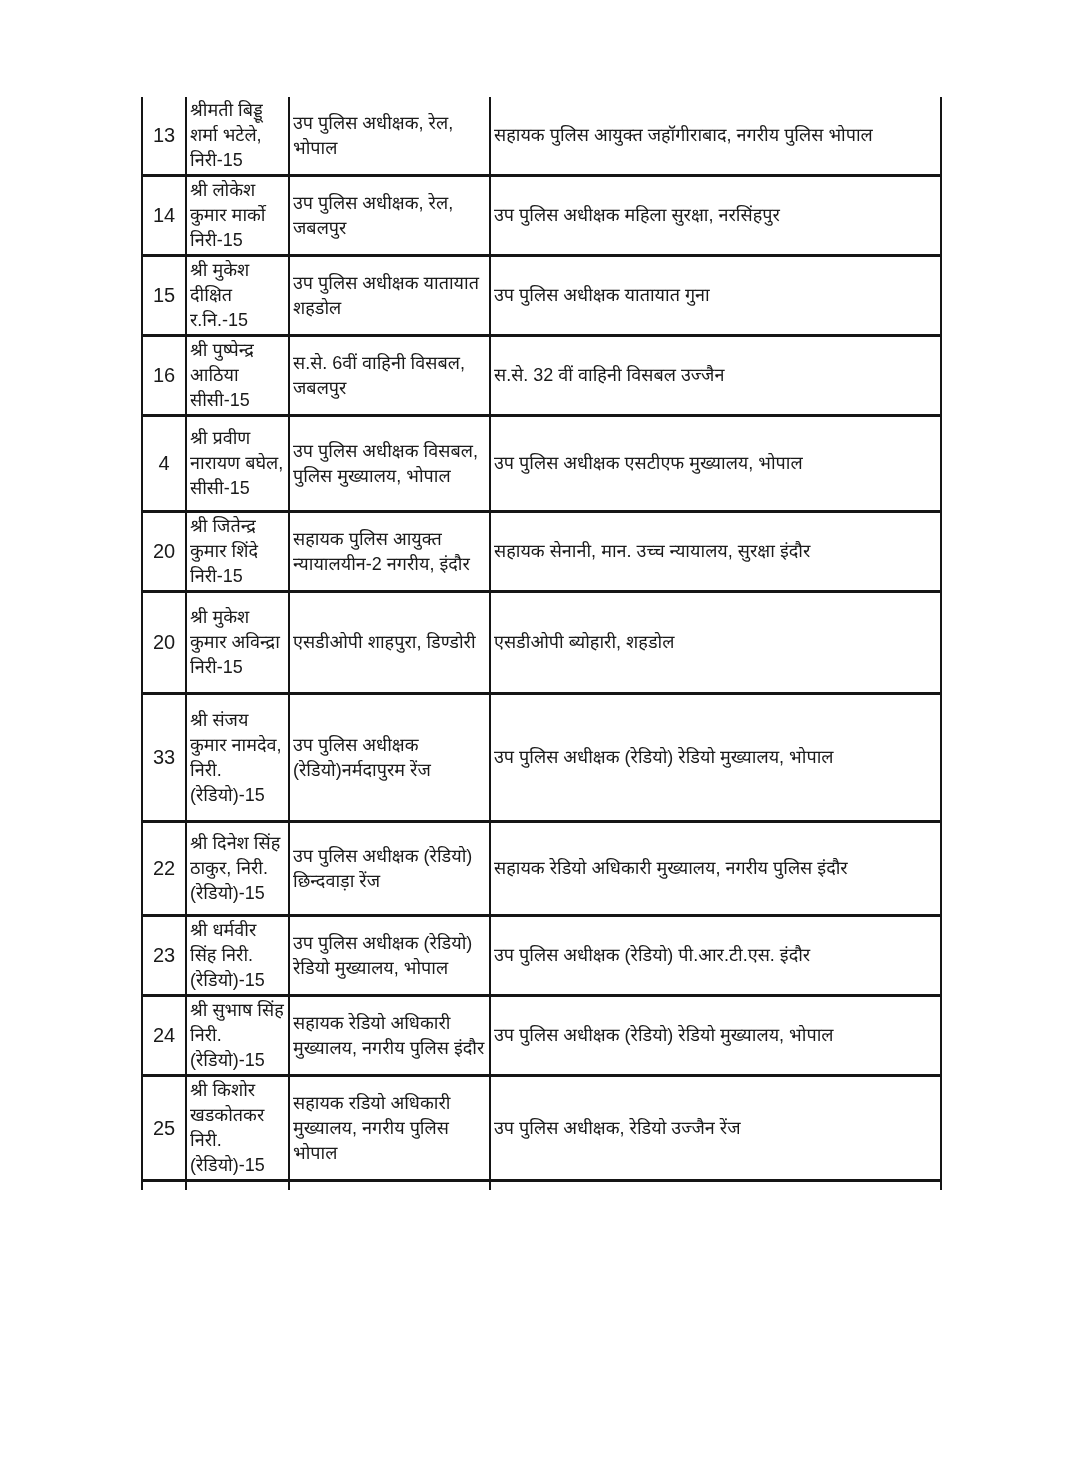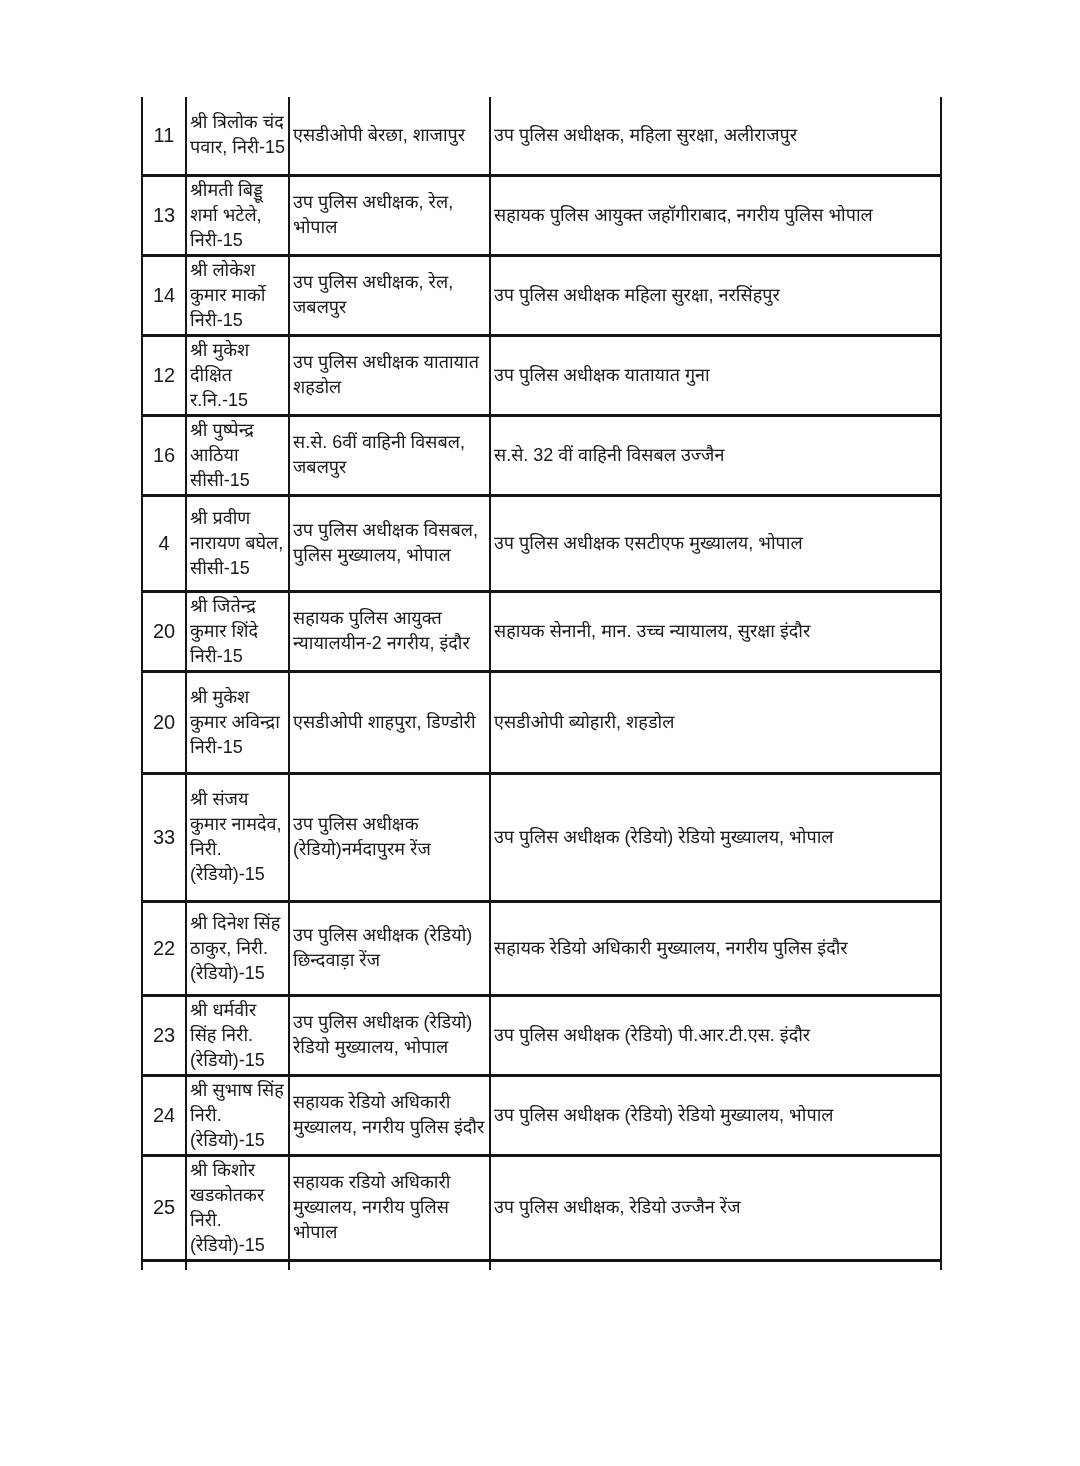--- a/index.html
+++ b/index.html
@@ -60,40 +60,34 @@
 
 <div class="sheet">
   <table class="transfer-table">
     <colgroup>
       <col class="c1">
         <col class="c2">
         <col class="c3">
         <col class="c4">
     </colgroup>
     <tbody id="rows">
-        <tr style="height: 78px;">
-    <td class="c-sn">11</td>
-    <td class="c-name">श्री त्रिलोक चंद पवार, निरी-15</td>
-    <td class="c-from">एसडीओपी बेरछा, शाजापुर</td>
-    <td class="c-to">उप पुलिस अधीक्षक, महिला सुरक्षा, अलीराजपुर</td>
-  </tr>
         <tr style="height: 77px;">
     <td class="c-sn">13</td>
     <td class="c-name">श्रीमती बिड्डू शर्मा भटेले, निरी-15</td>
     <td class="c-from">उप पुलिस अधीक्षक, रेल, भोपाल</td>
     <td class="c-to">सहायक पुलिस आयुक्त जहॉगीराबाद, नगरीय पुलिस भोपाल</td>
   </tr>
         <tr style="height: 77px;">
     <td class="c-sn">14</td>
     <td class="c-name">श्री लोकेश कुमार मार्को निरी-15</td>
     <td class="c-from">उप पुलिस अधीक्षक, रेल, जबलपुर</td>
     <td class="c-to">उप पुलिस अधीक्षक महिला सुरक्षा, नरसिंहपुर</td>
   </tr>
         <tr style="height: 77px;">
-    <td class="c-sn">12</td>
+    <td class="c-sn">15</td>
     <td class="c-name">श्री मुकेश दीक्षित र.नि.-15</td>
     <td class="c-from">उप पुलिस अधीक्षक यातायात शहडोल</td>
     <td class="c-to">उप पुलिस अधीक्षक यातायात गुना</td>
   </tr>
         <tr style="height: 75px;">
     <td class="c-sn">16</td>
     <td class="c-name">श्री पुष्पेन्द्र आठिया सीसी-15</td>
     <td class="c-from">स.से. 6वीं वाहिनी विसबल, जबलपुर</td>
     <td class="c-to">स.से. 32 वीं वाहिनी विसबल उज्जैन</td>
   </tr>

